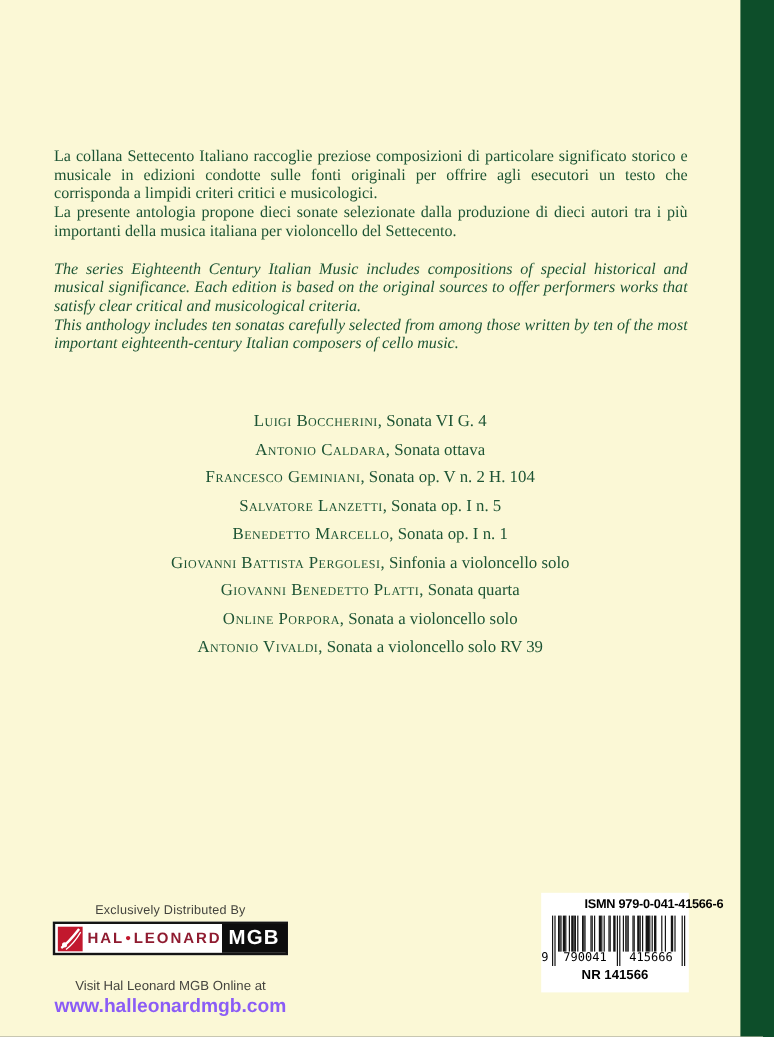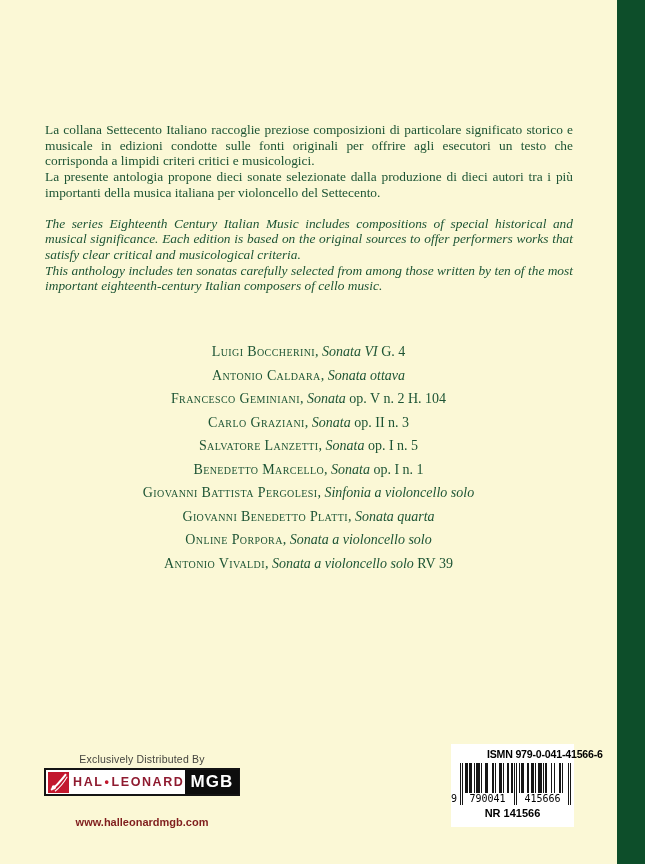--- a/index.html
+++ b/index.html
@@ -31,35 +31,35 @@
   
   .intro{position:absolute; left:45px; top:122px; width:528px; font-size:13.4px; line-height:15.7px; text-align:justify;}
   .intro p{margin:0;}
   .intro p.en{font-style:italic;}
   .intro p.gap{margin-top:15px;}
 
   
   .sonata-list{position:absolute; left:0; top:340px; width:617px; text-align:center; font-size:14px;}
   .sonata-item{line-height:23.5px; white-space:nowrap;}
   .sonata-item .composer{font-variant:small-caps; letter-spacing:.4px;}
-  .sonata-item .work{font-style:italic;}
+  .sonata-item .work{}
 
   
   .distributor{position:absolute; left:44px; top:753px; width:196px; text-align:center;
     font-family:"Liberation Sans", sans-serif; color:var(--footer-gray,#44443e);}
   .dist-label{font-size:10.5px; letter-spacing:.2px;}
   .hl-logo{display:flex; align-items:center; background:#fff; border:2px solid var(--black,#141414);
     height:24px; margin:3px 0 20px 0; text-align:left;}
   .hl-mark{width:21px; height:21px; margin:0 4px 0 2px; flex:0 0 auto;}
   .hl-word{flex:1; color:var(--maroon,#8f1b30); font-weight:700; font-size:12.5px; letter-spacing:1.6px; white-space:nowrap;}
   .hl-word .dot{color:var(--logo-red,#c2182e); margin:0 1px;}
   .mgb{background:#0d0d0d; color:#fff; font-weight:700; font-size:17px; letter-spacing:1px;
     height:100%; display:flex; align-items:center; padding:0 6px; flex:0 0 auto;}
   .visit{font-size:11px; margin-top:2px;}
-  .url{font-size:11px; font-weight:700; color:#7f1d1d; margin-top:2px;}
+  .url{font-size:16px; font-weight:700; color:#8b5cf6; margin-top:2px;}
 
   
   .barcode-box{position:absolute; left:451px; top:744px; width:123px; height:83px; background:#fff;
     font-family:"Liberation Sans", sans-serif; color:#000; box-sizing:border-box; padding-top:4px;}
   .ismn{font-size:10.6px; font-weight:600; text-align:center; white-space:nowrap; letter-spacing:-0.2px;margin-left:36px;}
   .bars{position:relative; width:112px; height:43px; margin:3px 0 1px 9px;}
   .bars .module{position:absolute; top:0; width:1.17px; height:30px; background:#161616;}
   .bars .module.tall{height:42px; z-index:2;}
   .bars .bc-d{position:absolute; top:30px; font-size:10px; font-family:"DejaVu Sans Mono", monospace; line-height:12px;}
   .bars .d-first{left:-9px;}
@@ -79,41 +79,41 @@
     <p class="it">La collana Settecento Italiano raccoglie preziose composizioni di particolare significato storico e musicale in edizioni condotte sulle fonti originali per offrire agli esecutori un testo che corrisponda a limpidi criteri critici e musicologici.</p>
     <p class="it">La presente antologia propone dieci sonate selezionate dalla produzione di dieci autori tra i più importanti della musica italiana per violoncello del Settecento.</p>
     <p class="en gap">The series Eighteenth Century Italian Music includes compositions of special historical and musical significance. Each edition is based on the original sources to offer performers works that satisfy clear critical and musicological criteria.</p>
     <p class="en">This anthology includes ten sonatas carefully selected from among those written by ten of the most important eighteenth-century Italian composers of cello music.</p>
   </div>
 
   <div class="sonata-list" id="sonata-list">
       <div class="sonata-item"><span class="composer">Luigi Boccherini</span><span>, </span><span class="work">Sonata VI</span><span> G. 4</span></div>
       <div class="sonata-item"><span class="composer">Antonio Caldara</span><span>, </span><span class="work">Sonata ottava</span></div>
       <div class="sonata-item"><span class="composer">Francesco Geminiani</span><span>, </span><span class="work">Sonata</span><span> op. V n. 2 H. 104</span></div>
-      <div class="sonata-item"><span class="composer">Carlo Graziani</span><span>, </span><span class="work">Sonata</span><span> op. II n. 3</span></div>
       <div class="sonata-item"><span class="composer">Salvatore Lanzetti</span><span>, </span><span class="work">Sonata</span><span> op. I n. 5</span></div>
       <div class="sonata-item"><span class="composer">Benedetto Marcello</span><span>, </span><span class="work">Sonata</span><span> op. I n. 1</span></div>
       <div class="sonata-item"><span class="composer">Giovanni Battista Pergolesi</span><span>, </span><span class="work">Sinfonia a violoncello solo</span></div>
       <div class="sonata-item"><span class="composer">Giovanni Benedetto Platti</span><span>, </span><span class="work">Sonata quarta</span></div>
       <div class="sonata-item"><span class="composer">Online Porpora</span><span>, </span><span class="work">Sonata a violoncello solo</span></div>
       <div class="sonata-item"><span class="composer">Antonio Vivaldi</span><span>, </span><span class="work">Sonata a violoncello solo</span><span> RV 39</span></div>
     </div>
 
   <div class="distributor">
     <div class="dist-label">Exclusively Distributed By</div>
     <div class="hl-logo">
       <svg class="hl-mark" viewBox="0 0 24 24" xmlns="http://www.w3.org/2000/svg">
         <rect width="24" height="24" fill="#c2182e"></rect>
         <path d="M3.5 20.5 C10 16 15 9.5 20.5 2.5" stroke="#ffffff" stroke-width="2.4" fill="none"></path>
         <path d="M8 22 C14 17.5 18.5 11.5 22 5.5" stroke="#ffffff" stroke-width="1.2" fill="none"></path>
         <circle cx="6.6" cy="17.6" r="2.4" fill="#ffffff"></circle>
       </svg>
       <span class="hl-word"><span>HAL</span><span class="dot">•</span><span>LEONARD</span></span>
       <span class="mgb">MGB</span>
     </div>
+    <div class="visit">Visit Hal Leonard MGB Online at</div>
     <div class="url">www.halleonardmgb.com</div>
   </div>
 
   <div class="barcode-box">
     <div class="ismn">ISMN 979-0-041-41566-6</div>
     <div class="bars" id="bars">
       <span class="bc-d d-first">9</span>
       <span class="bc-d d-left">790041</span>
       <span class="bc-d d-right">415666</span>
     <div class="module tall" style="left: 0px;"></div>

